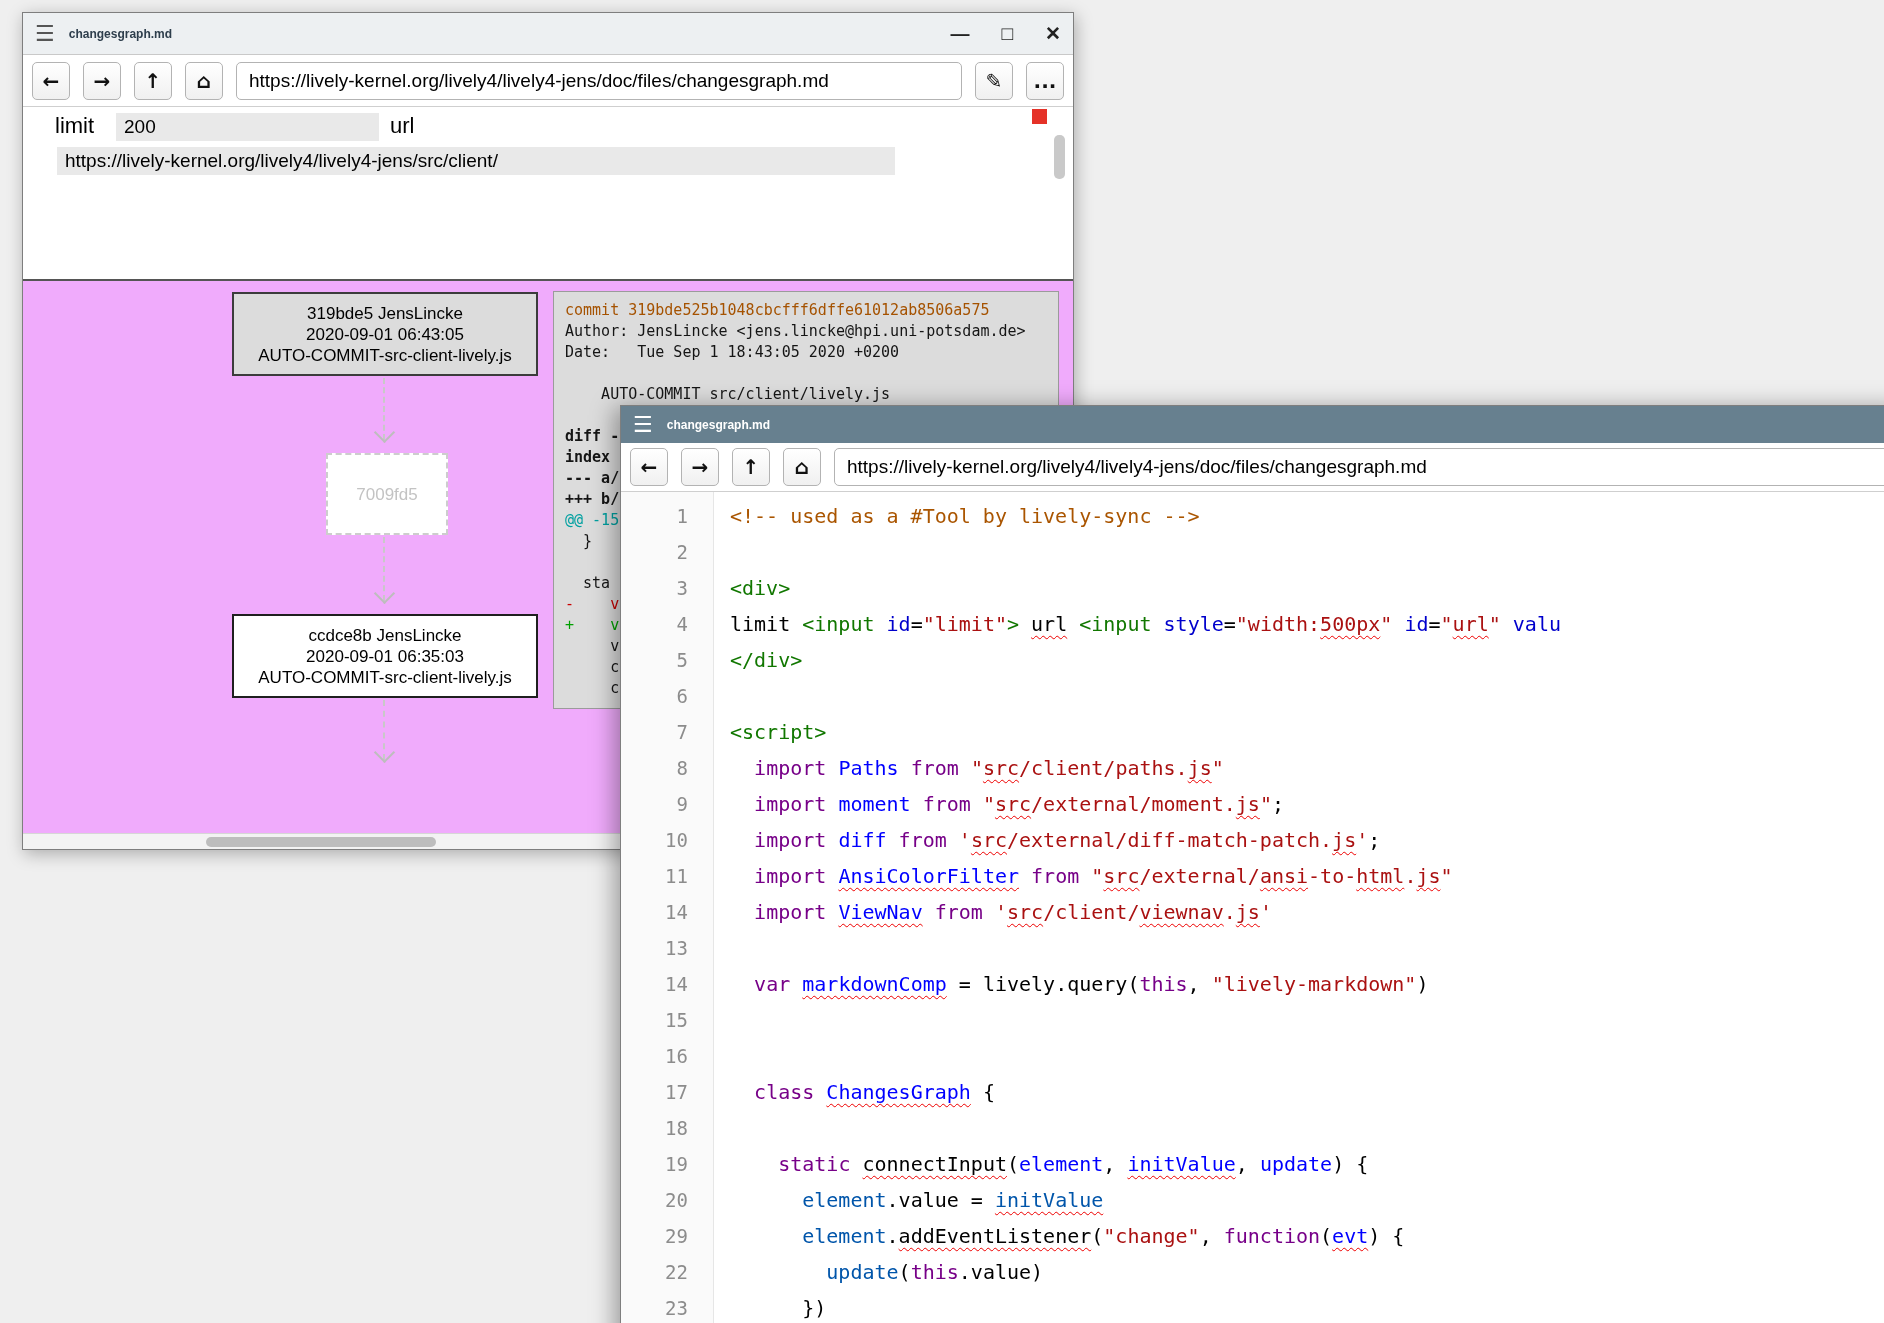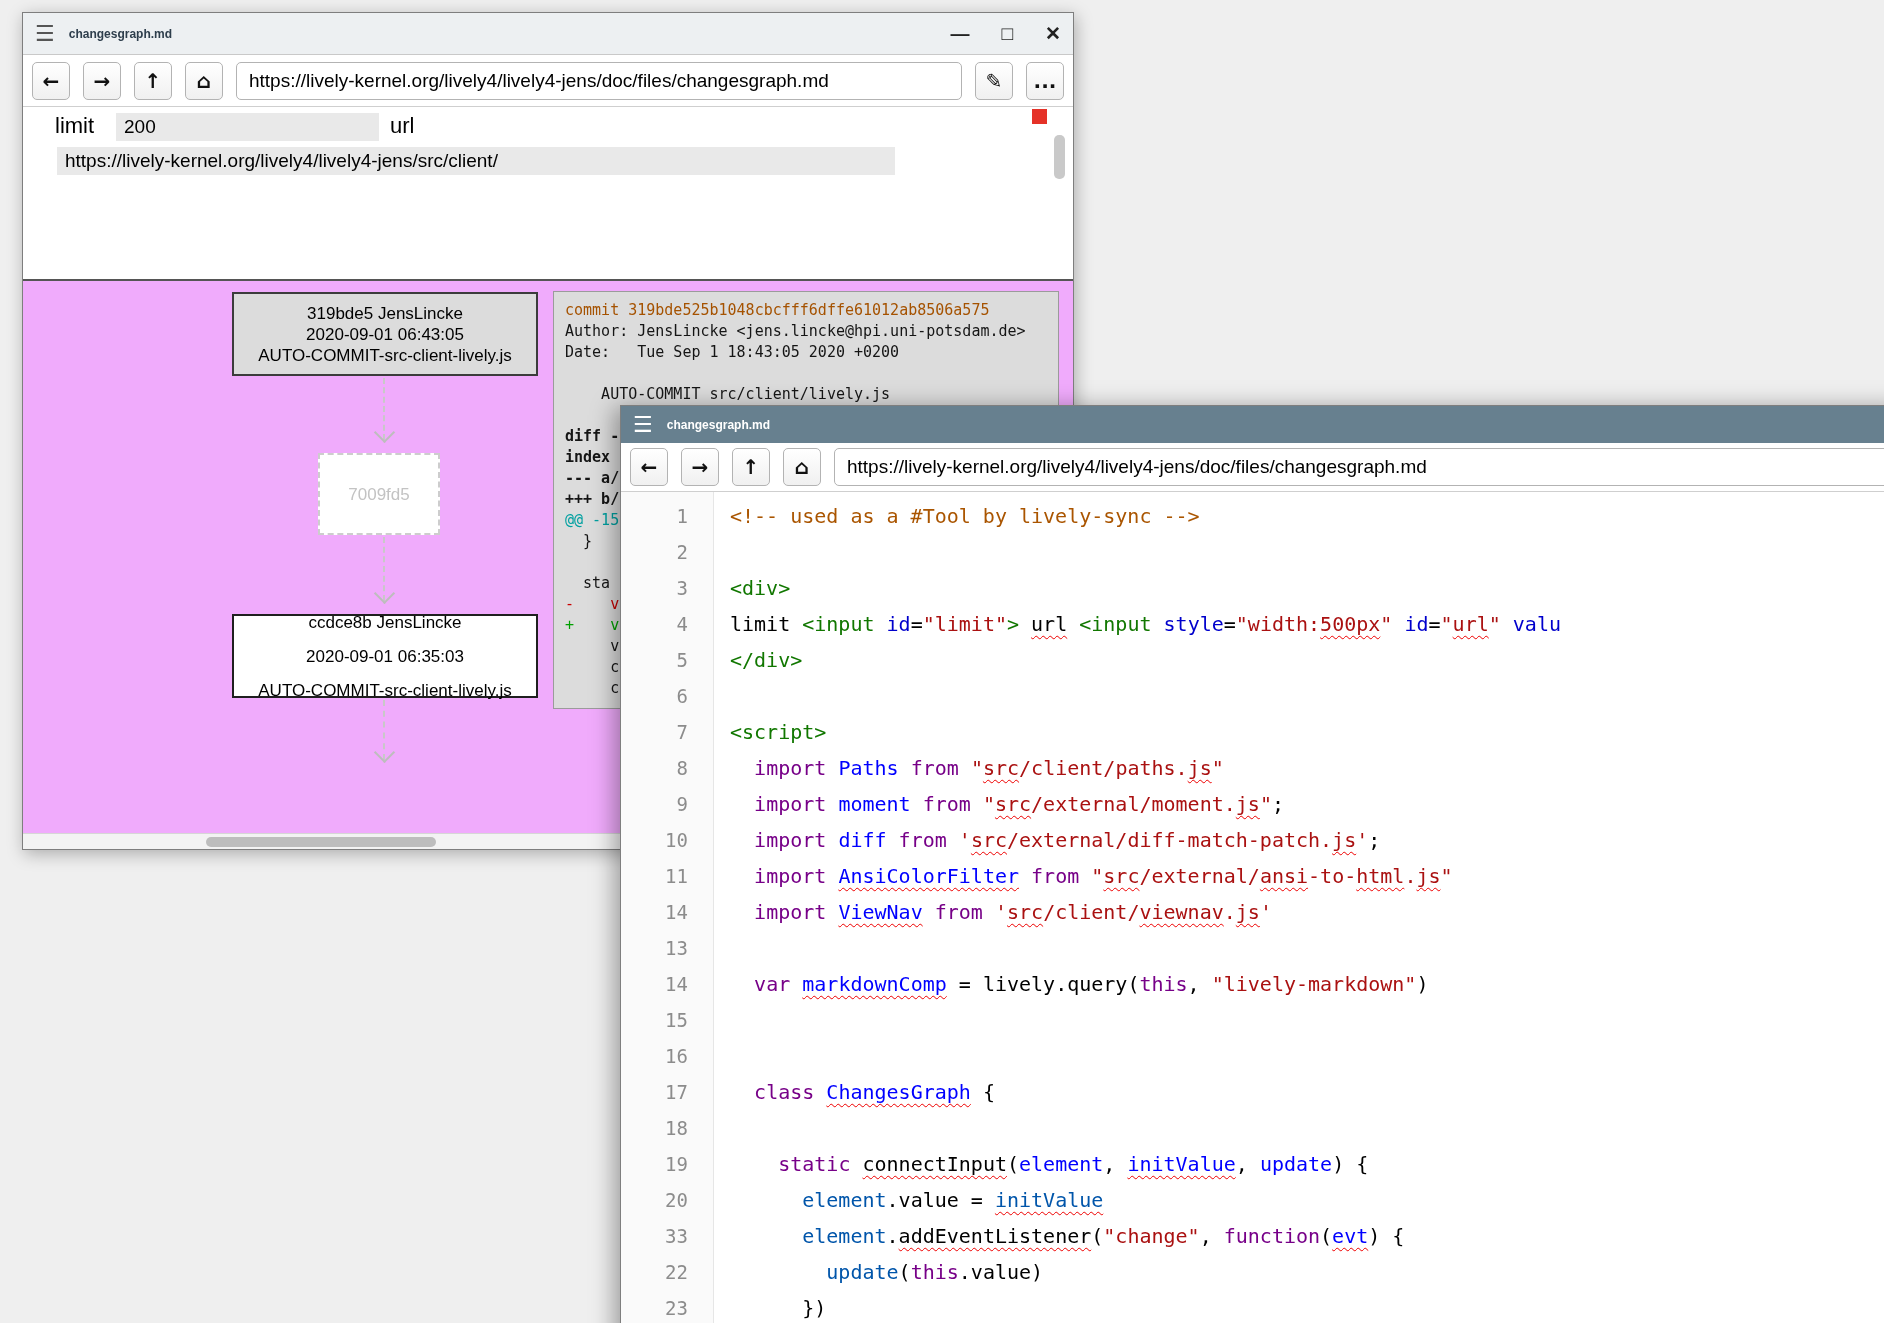--- a/index.html
+++ b/index.html
@@ -98,24 +98,24 @@
     <div class="graph">
       <div class="varrow" style="left:360px;top:97px;height:62px"></div>
       <div class="varrow" style="left:360px;top:256px;height:64px"></div>
       <div class="varrow" style="left:360px;top:419px;height:60px"></div>
       <div id="gnodes">
           <div class="gnode sel" style="left: 209px; top: 11px; width: 306px; height: 84px;">
             <div>319bde5 JensLincke</div>
             <div>2020-09-01 06:43:05</div>
             <div>AUTO-COMMIT-src-client-lively.js</div>
           </div>
-          <div class="gnode stub" style="left: 295px; top: 172px; width: 122px; height: 82px;">
+          <div class="gnode stub" style="left: 303px; top: 172px; width: 122px; height: 82px;">
             <div>7009fd5</div>
           </div>
-          <div class="gnode" style="left: 209px; top: 333px; width: 306px; height: 84px; gap: 13px;">
+          <div class="gnode" style="left: 209px; top: 333px; width: 306px; height: 84px;">
             <div>ccdce8b JensLincke</div>
             <div>2020-09-01 06:35:03</div>
             <div>AUTO-COMMIT-src-client-lively.js</div>
           </div>
         </div>
       <div class="commit-panel" id="commitPanel"><div class="gl-commit">commit 319bde525b1048cbcfff6dffe61012ab8506a575</div><div>Author: JensLincke &lt;jens.lincke@hpi.uni-potsdam.de&gt;</div><div>Date:   Tue Sep 1 18:43:05 2020 +0200</div><div>&nbsp;</div><div>    AUTO-COMMIT src/client/lively.js</div><div>&nbsp;</div><div class="gl-bold">diff -</div><div class="gl-bold">index</div><div class="gl-bold">--- a/</div><div class="gl-bold">+++ b/</div><div class="gl-hunk">@@ -15</div><div>  }</div><div>&nbsp;</div><div>  sta</div><div class="gl-del">-    v</div><div class="gl-add">+    v</div><div>     v</div><div>     c</div><div>     c</div></div>
     </div>
     <div class="hscroll">
       <div class="hthumb"></div>
     </div>
@@ -149,19 +149,19 @@
         <div class="gline">11</div>
         <div class="gline">14</div>
         <div class="gline">13</div>
         <div class="gline">14</div>
         <div class="gline">15</div>
         <div class="gline">16</div>
         <div class="gline">17</div>
         <div class="gline">18</div>
         <div class="gline">19</div>
         <div class="gline">20</div>
-        <div class="gline">33</div>
+        <div class="gline">29</div>
         <div class="gline">22</div>
         <div class="gline">23</div>
       </div>
     <div class="codearea" id="codearea"><div class="cline"><span class="tok-comment">&lt;!-- used as a #Tool by lively-sync --&gt;</span></div><div class="cline">&nbsp;</div><div class="cline"><span class="tok-tag">&lt;div&gt;</span></div><div class="cline"><span>limit </span><span class="tok-tag">&lt;input</span><span> </span><span class="tok-attr">id</span><span>=</span><span class="tok-string">"limit"</span><span class="tok-tag">&gt;</span><span> </span><span class="tok-plain tok-sp">url</span><span> </span><span class="tok-tag">&lt;input</span><span> </span><span class="tok-attr">style</span><span>=</span><span class="tok-string">"width:</span><span class="tok-string tok-sp">500px</span><span class="tok-string">"</span><span> </span><span class="tok-attr">id</span><span>=</span><span class="tok-string">"</span><span class="tok-string tok-sp">url</span><span class="tok-string">"</span><span> </span><span class="tok-attr">valu</span></div><div class="cline"><span class="tok-tag">&lt;/div&gt;</span></div><div class="cline">&nbsp;</div><div class="cline"><span class="tok-tag">&lt;script&gt;</span></div><div class="cline"><span>  </span><span class="tok-kw">import</span><span> </span><span class="tok-def">Paths</span><span> </span><span class="tok-kw">from</span><span> </span><span class="tok-string">"</span><span class="tok-string tok-sp">src</span><span class="tok-string">/client/paths.</span><span class="tok-string tok-sp">js</span><span class="tok-string">"</span></div><div class="cline"><span>  </span><span class="tok-kw">import</span><span> </span><span class="tok-def">moment</span><span> </span><span class="tok-kw">from</span><span> </span><span class="tok-string">"</span><span class="tok-string tok-sp">src</span><span class="tok-string">/external/moment.</span><span class="tok-string tok-sp">js</span><span class="tok-string">"</span><span>;</span></div><div class="cline"><span>  </span><span class="tok-kw">import</span><span> </span><span class="tok-def">diff</span><span> </span><span class="tok-kw">from</span><span> </span><span class="tok-string">'</span><span class="tok-string tok-sp">src</span><span class="tok-string">/external/diff-match-patch.</span><span class="tok-string tok-sp">js</span><span class="tok-string">'</span><span>;</span></div><div class="cline"><span>  </span><span class="tok-kw">import</span><span> </span><span class="tok-def tok-sp">AnsiColorFilter</span><span> </span><span class="tok-kw">from</span><span> </span><span class="tok-string">"</span><span class="tok-string tok-sp">src</span><span class="tok-string">/external/</span><span class="tok-string tok-sp">ansi</span><span class="tok-string">-to-</span><span class="tok-string tok-sp">html</span><span class="tok-string">.</span><span class="tok-string tok-sp">js</span><span class="tok-string">"</span></div><div class="cline"><span>  </span><span class="tok-kw">import</span><span> </span><span class="tok-def tok-sp">ViewNav</span><span> </span><span class="tok-kw">from</span><span> </span><span class="tok-string">'</span><span class="tok-string tok-sp">src</span><span class="tok-string">/client/</span><span class="tok-string tok-sp">viewnav</span><span class="tok-string">.</span><span class="tok-string tok-sp">js</span><span class="tok-string">'</span></div><div class="cline">&nbsp;</div><div class="cline"><span>  </span><span class="tok-kw">var</span><span> </span><span class="tok-def tok-sp">markdownComp</span><span> = lively.query(</span><span class="tok-kw">this</span><span>, </span><span class="tok-string">"lively-markdown"</span><span>)</span></div><div class="cline">&nbsp;</div><div class="cline">&nbsp;</div><div class="cline"><span>  </span><span class="tok-kw">class</span><span> </span><span class="tok-def tok-sp">ChangesGraph</span><span> {</span></div><div class="cline">&nbsp;</div><div class="cline"><span>    </span><span class="tok-kw">static</span><span> </span><span class="tok-prop tok-sp">connectInput</span><span>(</span><span class="tok-def">element</span><span>, </span><span class="tok-def tok-sp">initValue</span><span>, </span><span class="tok-def">update</span><span>) {</span></div><div class="cline"><span>      </span><span class="tok-local">element</span><span>.value = </span><span class="tok-local tok-sp">initValue</span></div><div class="cline"><span>      </span><span class="tok-local">element</span><span>.</span><span class="tok-prop tok-sp">addEventListener</span><span>(</span><span class="tok-string">"change"</span><span>, </span><span class="tok-kw">function</span><span>(</span><span class="tok-def tok-sp">evt</span><span>) {</span></div><div class="cline"><span>        </span><span class="tok-local">update</span><span>(</span><span class="tok-kw">this</span><span>.value)</span></div><div class="cline"><span>      })</span></div></div>
   </div>
 </div>
 
 </body></html>

